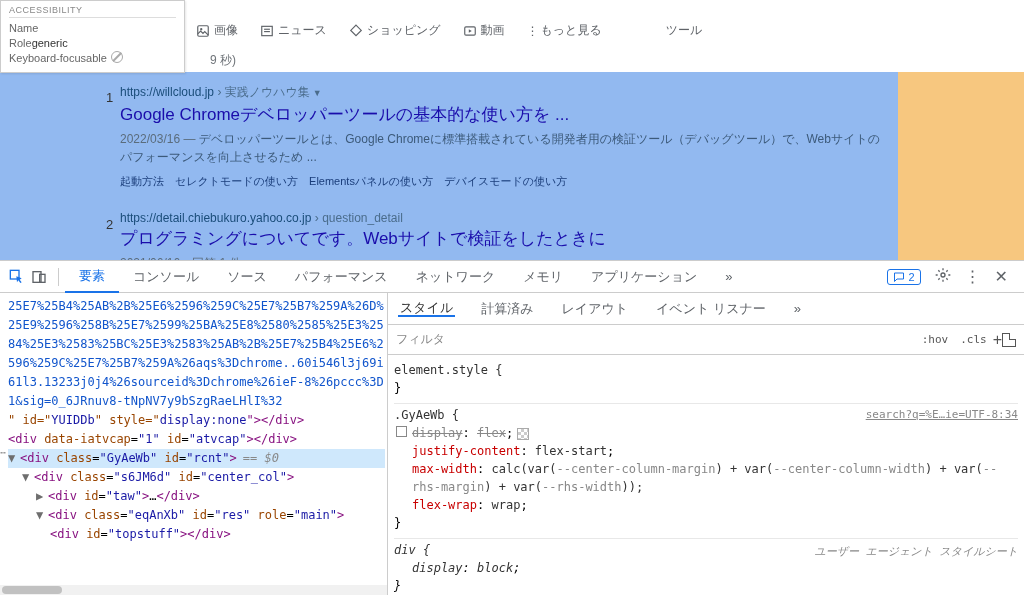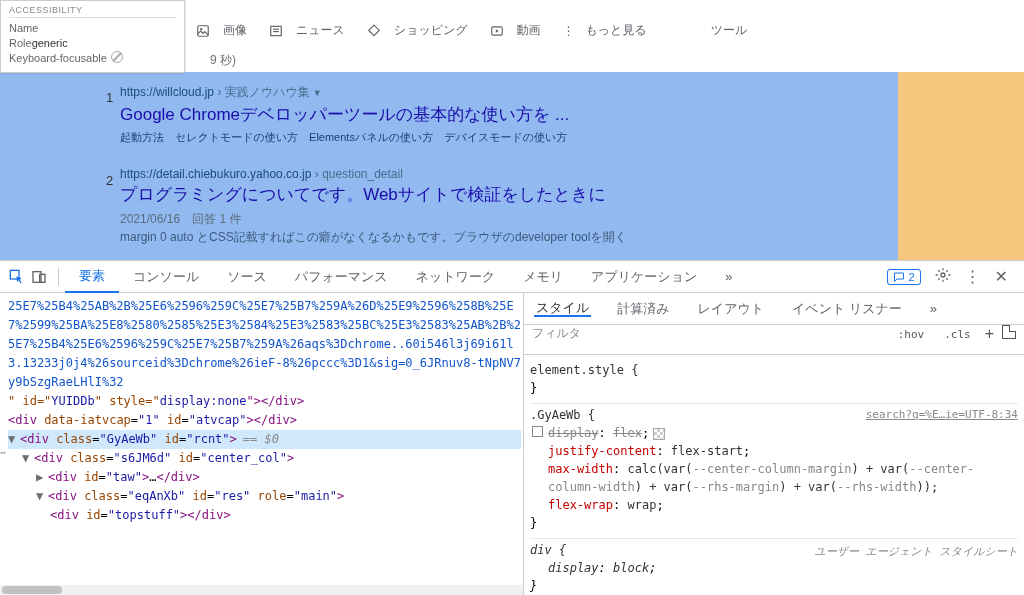--- a/index.html
+++ b/index.html
@@ -9,73 +9,73 @@
 .acc-tip{position:absolute;top:0;left:0;width:185px;background:#fff;border:1px solid #ccc;padding:4px 8px 6px;font-size:11px;color:#666;z-index:100;box-shadow:1px 1px 2px rgba(0,0,0,0.1)}
 .acc-tip .hdr{font-size:9px;letter-spacing:0.5px;color:#888;border-bottom:1px solid #ddd;padding-bottom:2px;margin-bottom:3px}
 .acc-row{display:flex;justify-content:flex-start;line-height:15px}
 .acc-row .v{color:#333}
 .no-icon{width:12px;height:12px;border-radius:50%;border:1.5px solid #aaa;position:relative;display:inline-block;vertical-align:middle;margin-left:4px}
 .no-icon:after{content:"";position:absolute;width:12px;height:1.5px;background:#aaa;top:4px;left:-1px;transform:rotate(-45deg)}
 
 
 .viewport{position:absolute;top:0;left:0;right:0;height:260px;background:#fff}
 .nav-tabs{position:absolute;top:22px;left:196px;right:0;display:flex;gap:22px;align-items:center;font-size:12px;color:#5f6368}
-.nav-tabs .tab{display:flex;align-items:center;gap:13px}
+.nav-tabs .tab{display:flex;align-items:center;gap:4px}
 .nav-tabs .sep{flex:0 0 20px}
 .icon-sm{width:14px;height:14px;display:inline-block}
 .stats{position:absolute;top:52px;left:210px;font-size:12px;color:#70757a}
 
 
 .hl-blue{position:absolute;top:72px;left:0;right:126px;height:188px;background:#92b9f0}
 .hl-orange{position:absolute;top:72px;width:126px;right:0;height:188px;background:#f7c77f}
 
 
 .res{position:absolute;left:120px;top:84px;right:140px}
 .res-item{margin-bottom:22px;position:relative}
 .res-num{position:absolute;left:-14px;top:6px;font-size:13px;color:#333}
 .res-crumb{font-size:12px;color:#1a4d7a;margin-bottom:2px}
 .res-crumb .dom{color:#1a4d7a}
 .res-crumb .path{color:#4a6c8c}
 .res-crumb .chev{color:#4a6c8c;font-size:9px;margin-left:3px}
 .res-title{font-size:17px;color:#1a0dab;margin-bottom:4px}
 .res-snip{font-size:12px;color:#3c5a7a;line-height:1.5}
 .res-snip .date{color:#5a6c7c}
-.res-links{font-size:11px;color:#1a3d7a;margin-top:2px}
+.res-links{font-size:11px;color:#1a3d7a;margin-top:8px}
 
 
 .devtools{position:absolute;top:260px;left:0;right:0;bottom:0;background:#fff;border-top:1px solid #ccc;display:flex;flex-direction:column}
 .dt-tabs{height:32px;border-bottom:1px solid #ccc;display:flex;align-items:center;padding:0 8px;gap:0}
 .dt-tabs .ico{width:18px;height:18px;display:flex;align-items:center;justify-content:center;margin-right:4px}
 .dt-tab{padding:0 14px;height:32px;display:flex;align-items:center;font-size:13px;color:#5f6368;cursor:pointer}
 .dt-tab.active{color:#1a73e8;border-bottom:2px solid #1a73e8}
 .dt-right{margin-left:auto;display:flex;align-items:center;gap:14px;padding-right:8px}
 .msg-badge{display:flex;align-items:center;gap:3px;border:1px solid #1a73e8;border-radius:3px;padding:1px 5px;color:#1a73e8;font-size:11px}
 
 
 .dt-body{flex:1;display:flex;overflow:hidden}
-.dom-pane{width:524px;border-right:1px solid #ccc;overflow:auto;font-family:Menlo,Consolas,monospace;font-size:12px;padding:4px 2px 4px 8px;position:relative}
+.dom-pane{width:388px;border-right:1px solid #ccc;overflow:auto;font-family:Menlo,Consolas,monospace;font-size:12px;padding:4px 2px 4px 8px;position:relative}
 .dom-pane .dots{position:absolute;left:0;top:154px;color:#888;font-size:10px}
 .dom-line{white-space:nowrap;line-height:19px}
 .ind1{padding-left:14px}.ind2{padding-left:28px}.ind3{padding-left:42px}
 .url-frag{color:#1155cc}
 .tag{color:#881280}
 .attr-n{color:#994500}
 .attr-v{color:#1a1aa6}
 .sel-line{background:#cfe8fc}
 .sel-meta{color:#888;font-style:italic;margin-left:6px}
 .tri{color:#6e6e6e;cursor:pointer;margin-right:2px;display:inline-block;width:10px}
 .dom-scroll{position:absolute;bottom:0;left:0;right:0;height:10px;background:#f1f1f1}
 .dom-thumb{position:absolute;left:2px;width:60px;height:8px;top:1px;background:#c1c1c1;border-radius:4px}
 
 
 .styles-pane{flex:1;display:flex;flex-direction:column}
 .sp-tabs{height:32px;border-bottom:1px solid #ccc;display:flex;align-items:center;padding:0 10px;gap:24px;font-size:13px;color:#5f6368}
 .sp-tabs .t{padding:0 2px;height:16px;display:flex;align-items:center}
 .sp-tabs .t.active{color:#333;border-bottom:2px solid #1a73e8}
-.sp-filter{height:30px;border-bottom:1px solid #ccc;display:flex;padding:0 8px;gap:8px;font-size:12px;color:#888}
+.sp-filter{height:30px;border-bottom:1px solid #ccc;display:flex;align-items:center;padding:0 8px;gap:0;font-size:12px;color:#888}
 .sp-filter .fin{flex:1;color:#888}
 .sp-filter .btn{padding:2px 5px;border:1px solid transparent;font-family:Menlo,monospace;font-size:11px;color:#555}
 .sp-filter .plus{font-size:16px;color:#555}
 .sp-filter .box-ico{width:14px;height:14px;border:1.5px solid #555;position:relative}
 .sp-filter .box-ico:before{content:"";position:absolute;right:-1px;top:-1px;width:6px;height:6px;border-left:1.5px solid #555;border-bottom:1.5px solid #555;background:#fff}
 
 .sp-rules{flex:1;overflow:auto;font-family:Menlo,Consolas,monospace;font-size:12px;padding:4px 6px;line-height:18px}
 .rule-block{border-bottom:1px solid #e8e8e8;padding:2px 0 6px;position:relative}
 .rule-sel{color:#333}
 .rule-src{position:absolute;right:0;top:2px;color:#888;font-size:11px;text-decoration:underline}
@@ -149,20 +149,21 @@
   <div class="stats">9 秒)</div>
 
   <div class="hl-blue"></div>
   <div class="hl-orange"></div>
 
   <div class="res">
     <div class="res-item">
       <div class="res-num">1</div>
       <div class="res-crumb"><span class="dom">https://willcloud.jp</span> <span class="path">› 実践ノウハウ集</span><span class="chev">▼</span></div>
       <div class="res-title">Google Chromeデベロッパーツールの基本的な使い方を ...</div>
+      <div class="res-snip"><span class="date">2022/03/16 —</span> <span>デベロッパーツールとは、Google Chromeに標準搭載されている開発者用の検証ツール（デバッグツール）で、Webサイトのパフォーマンスを向上させるため ...</span></div>
       <div class="res-links">起動方法　セレクトモードの使い方　Elementsパネルの使い方　デバイスモードの使い方</div>
     </div>
     <div class="res-item">
       <div class="res-num">2</div>
       <div class="res-crumb"><span class="dom">https://detail.chiebukuro.yahoo.co.jp</span> <span class="path">› question_detail</span></div>
       <div class="res-title">プログラミングについてです。Webサイトで検証をしたときに</div>
       <div class="res-snip"><span class="date">2021/06/16</span><span class="date">　回答 1 件</span></div>
       <div class="res-snip">margin 0 auto とCSS記載すればこの癖がなくなるかもです。ブラウザのdeveloper toolを開く</div>
     </div>
   </div>

